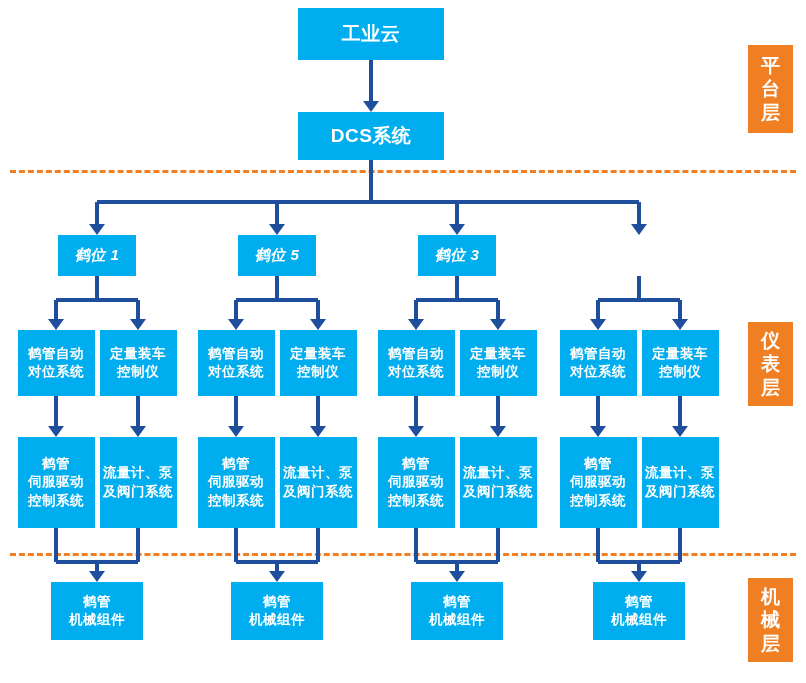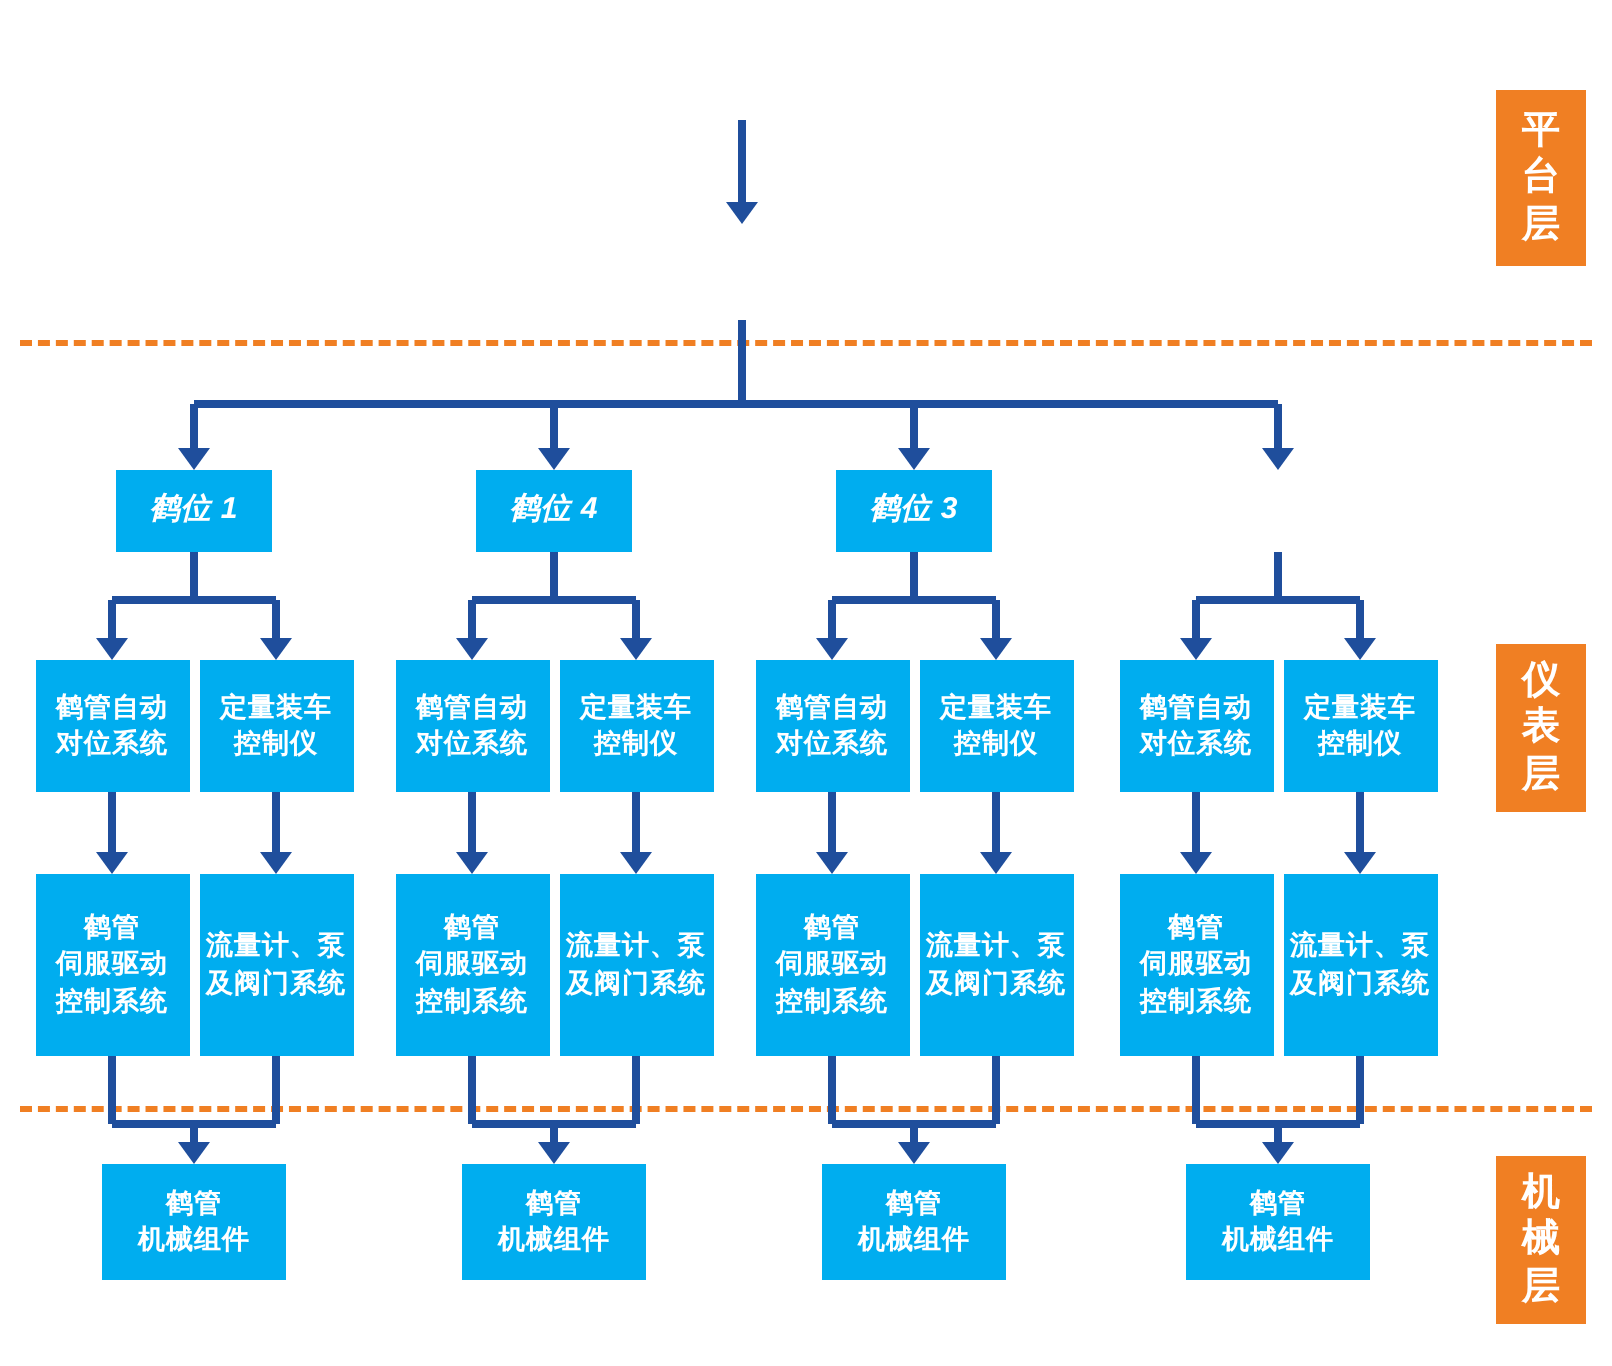--- a/index.html
+++ b/index.html
@@ -87,20 +87,30 @@
         <span>层</span>
       </div>
     </div>
     <div class="layer-tag" style="left: 748px; top: 578px; width: 45px; height: 84px;">
       <div>
         <span>机</span>
         <span>械</span>
         <span>层</span>
       </div>
     </div>
+    <div class="box lg" style="left: 298px; top: 8px; width: 146px; height: 52px;">
+      <div>
+        <div>工业云</div>
+      </div>
+    </div>
+    <div class="box lg" style="left: 298px; top: 112px; width: 146px; height: 48px;">
+      <div>
+        <div>DCS系统</div>
+      </div>
+    </div>
     <div class="vline" style="left: 369px; top: 60px; height: 42px;"></div>
     <div class="arrow" style="left: 363px; top: 101px;"></div>
     <div class="vline" style="left: 369px; top: 160px; height: 42px;"></div>
     <div class="hline" style="left: 97px; top: 200px; width: 542px;"></div>
     <div class="vline" style="left: 95px; top: 202px; height: 23px;"></div>
     <div class="arrow" style="left: 89px; top: 224px;"></div>
     <div class="box md" style="left: 58px; top: 235px; width: 78px; height: 41px;">
       <div>
         <div>鹤位 1</div>
       </div>
@@ -148,21 +158,21 @@
     <div class="box sm" style="left: 51px; top: 582px; width: 92px; height: 58px;">
       <div>
         <div>鹤管</div>
         <div>机械组件</div>
       </div>
     </div>
     <div class="vline" style="left: 275px; top: 202px; height: 23px;"></div>
     <div class="arrow" style="left: 269px; top: 224px;"></div>
     <div class="box md" style="left: 238px; top: 235px; width: 78px; height: 41px;">
       <div>
-        <div>鹤位 4</div>
+        <div>鹤位 5</div>
       </div>
     </div>
     <div class="vline" style="left: 275px; top: 276px; height: 24px;"></div>
     <div class="hline" style="left: 236px; top: 298px; width: 82px;"></div>
     <div class="vline" style="left: 234px; top: 300px; height: 20px;"></div>
     <div class="arrow" style="left: 228px; top: 319px;"></div>
     <div class="box sm" style="left: 197.5px; top: 330px; width: 77px; height: 66px;">
       <div>
         <div>鹤管自动</div>
         <div>对位系统</div>

